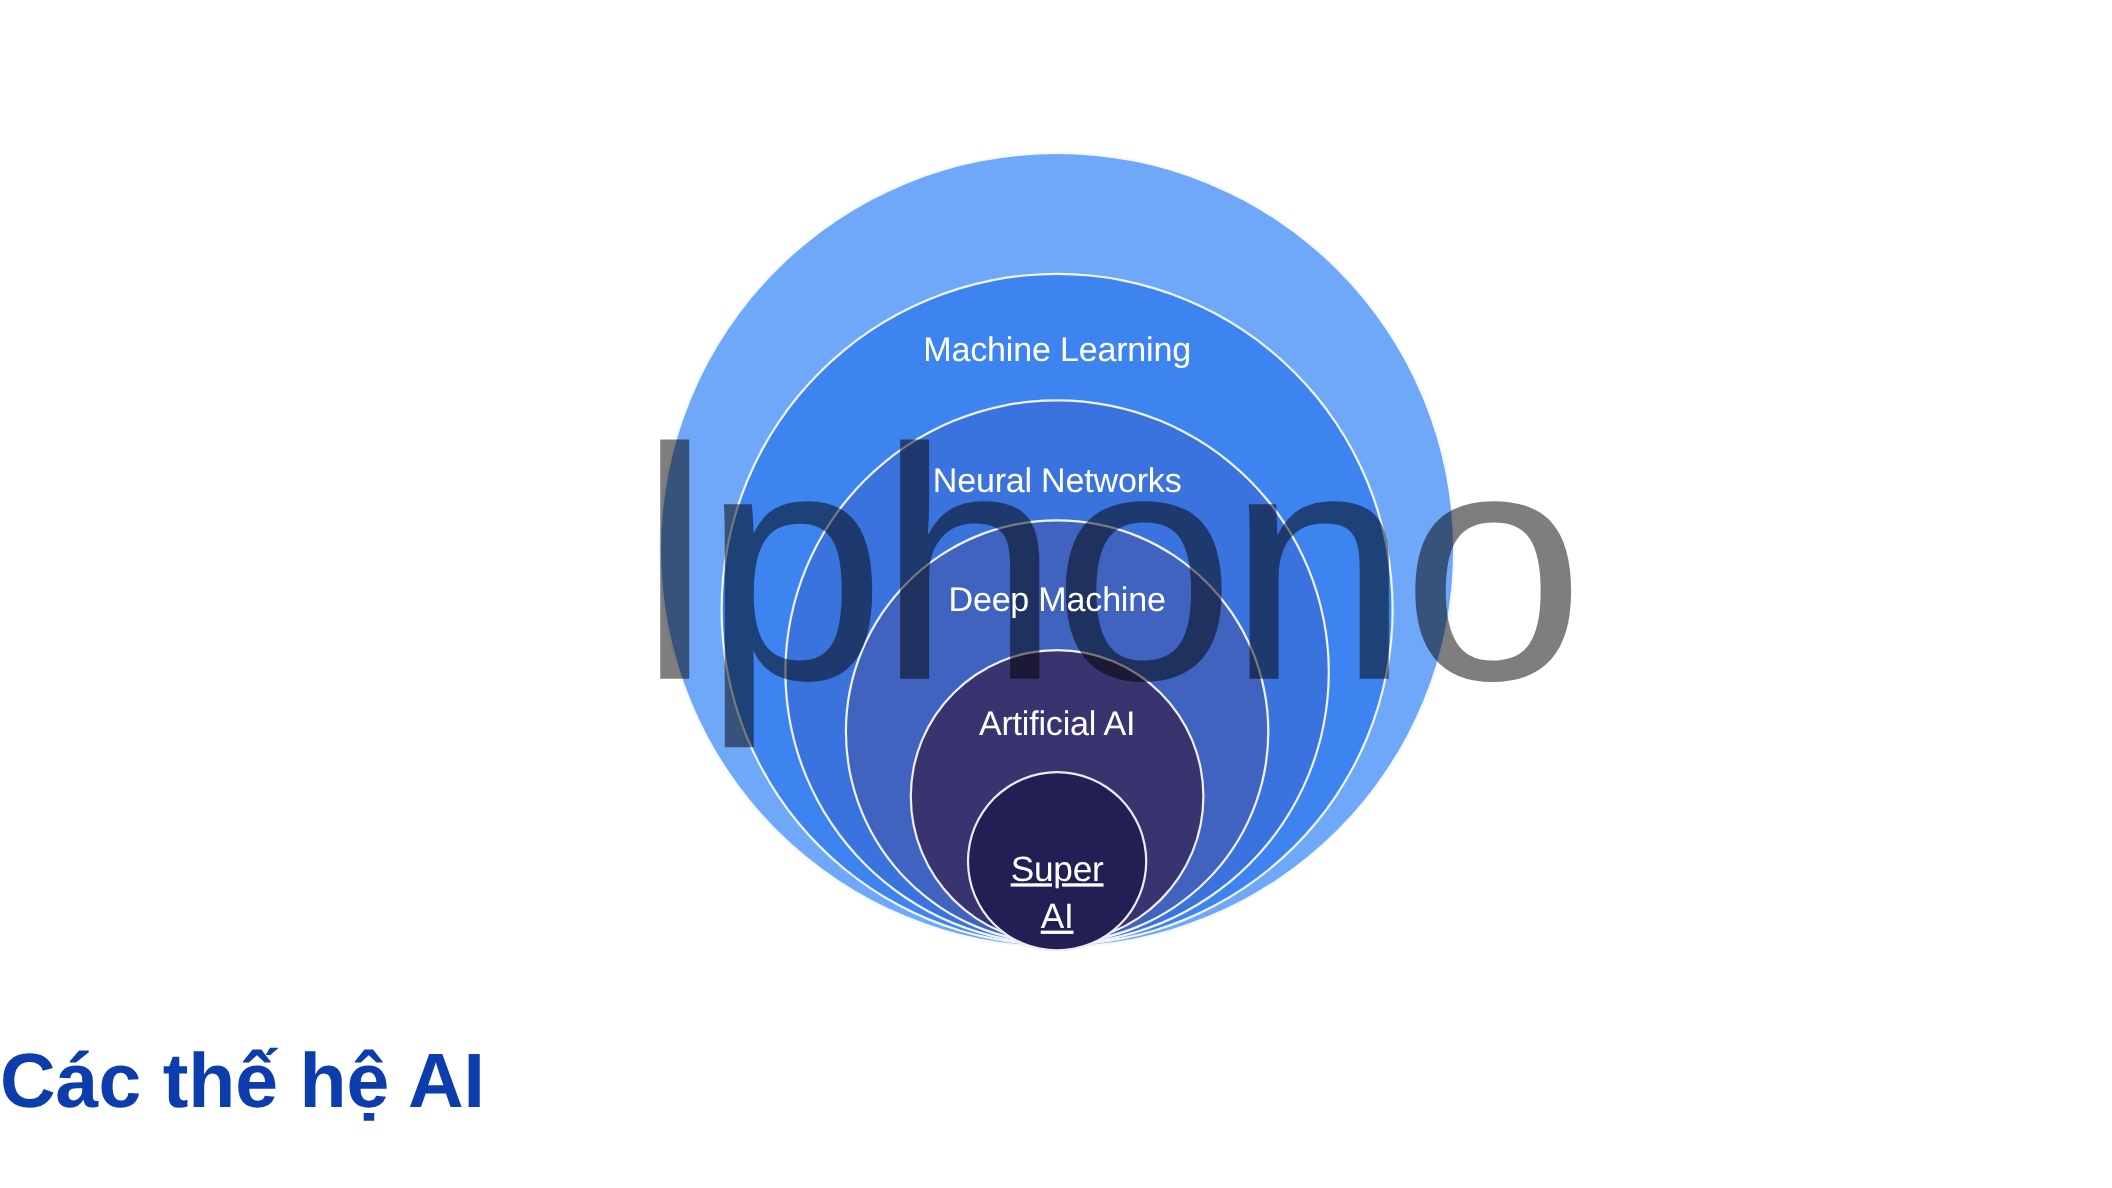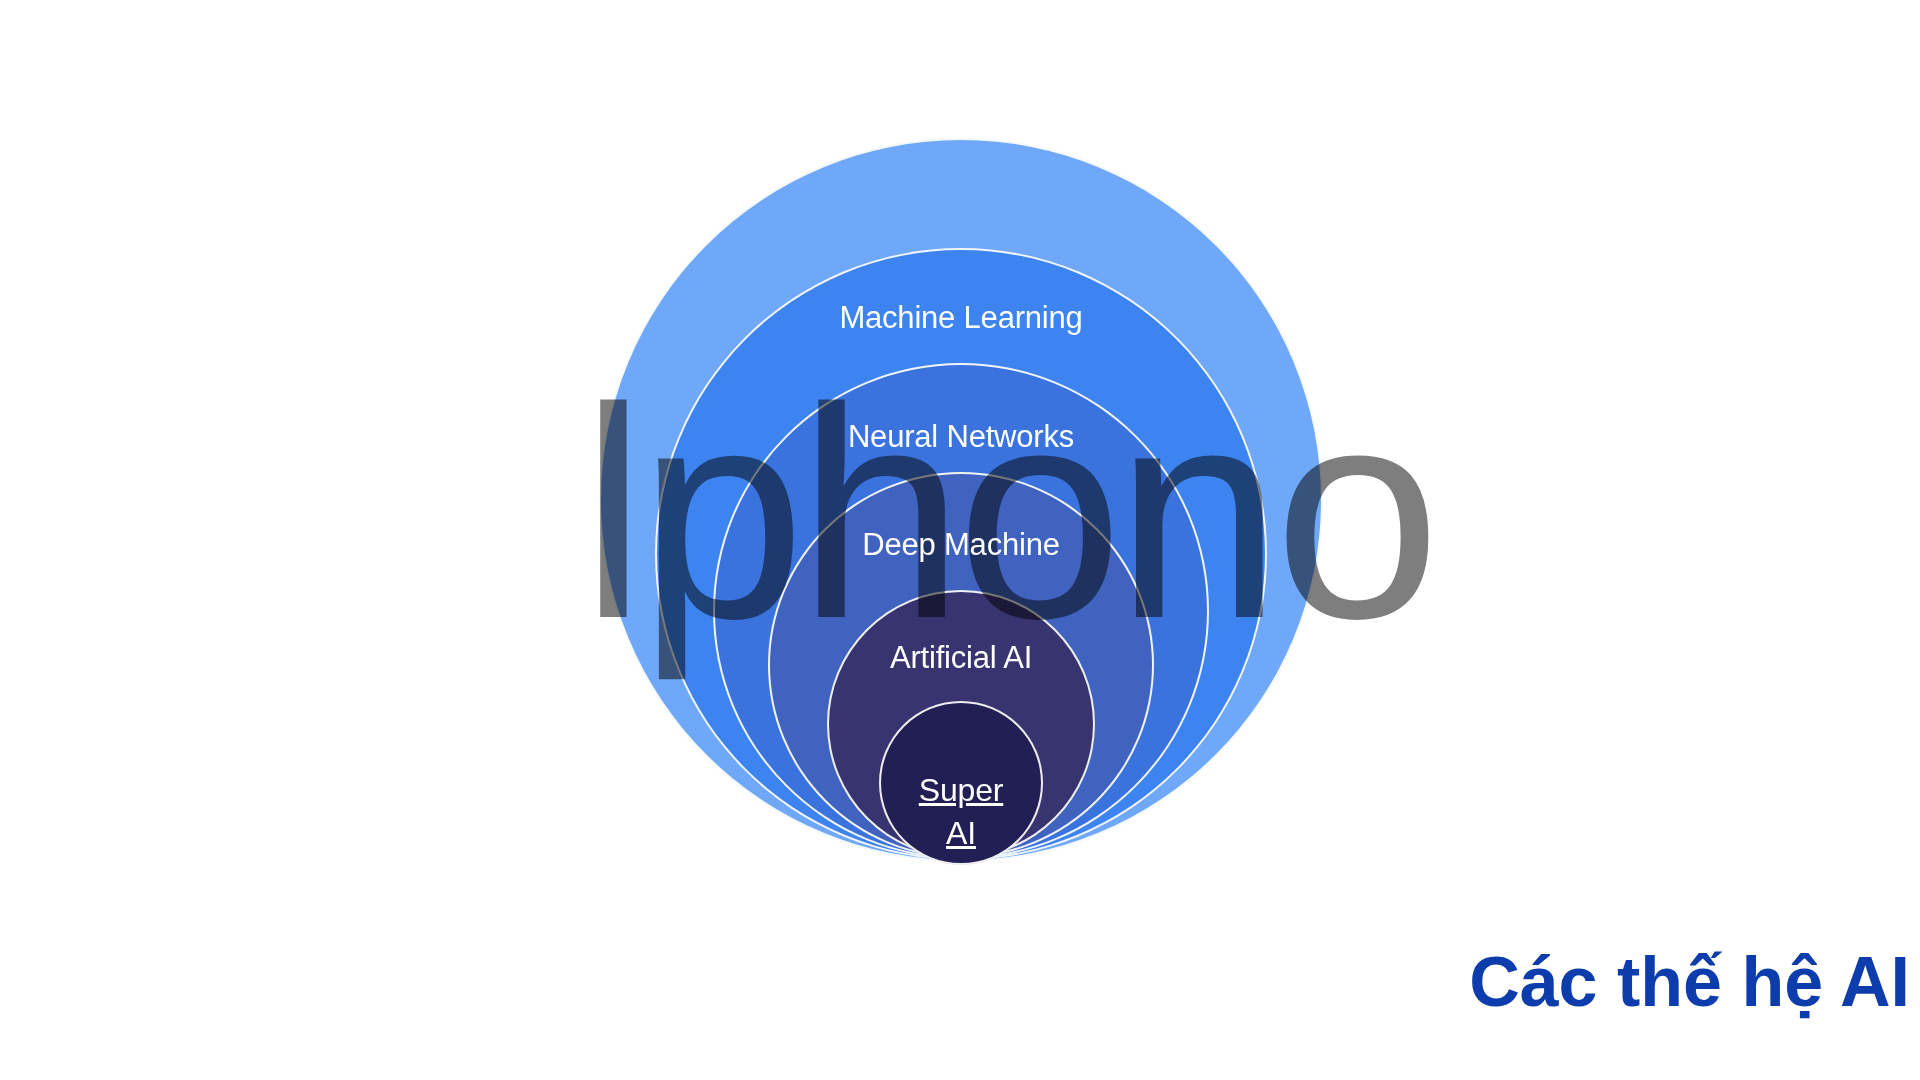--- a/index.html
+++ b/index.html
@@ -53,21 +53,21 @@
   .l0{top:182px;}
   .l1{top:299px;}
   .l2{top:418px;}
   .l3{top:526px;}
   .l4{top:639px;}
   .l5{top:769px;font-size:32px;line-height:43px;text-decoration:underline;}
 
   .title{
     position:absolute;
     top:942px;left:0;right:10px;
-    text-align:right;
+    text-align:left;
     font-size:70px;
     font-weight:700;
     letter-spacing:0px;
     color:#0d3cac;
   }
 </style>
 </head>
 <body>
 
 <div class="scene">

